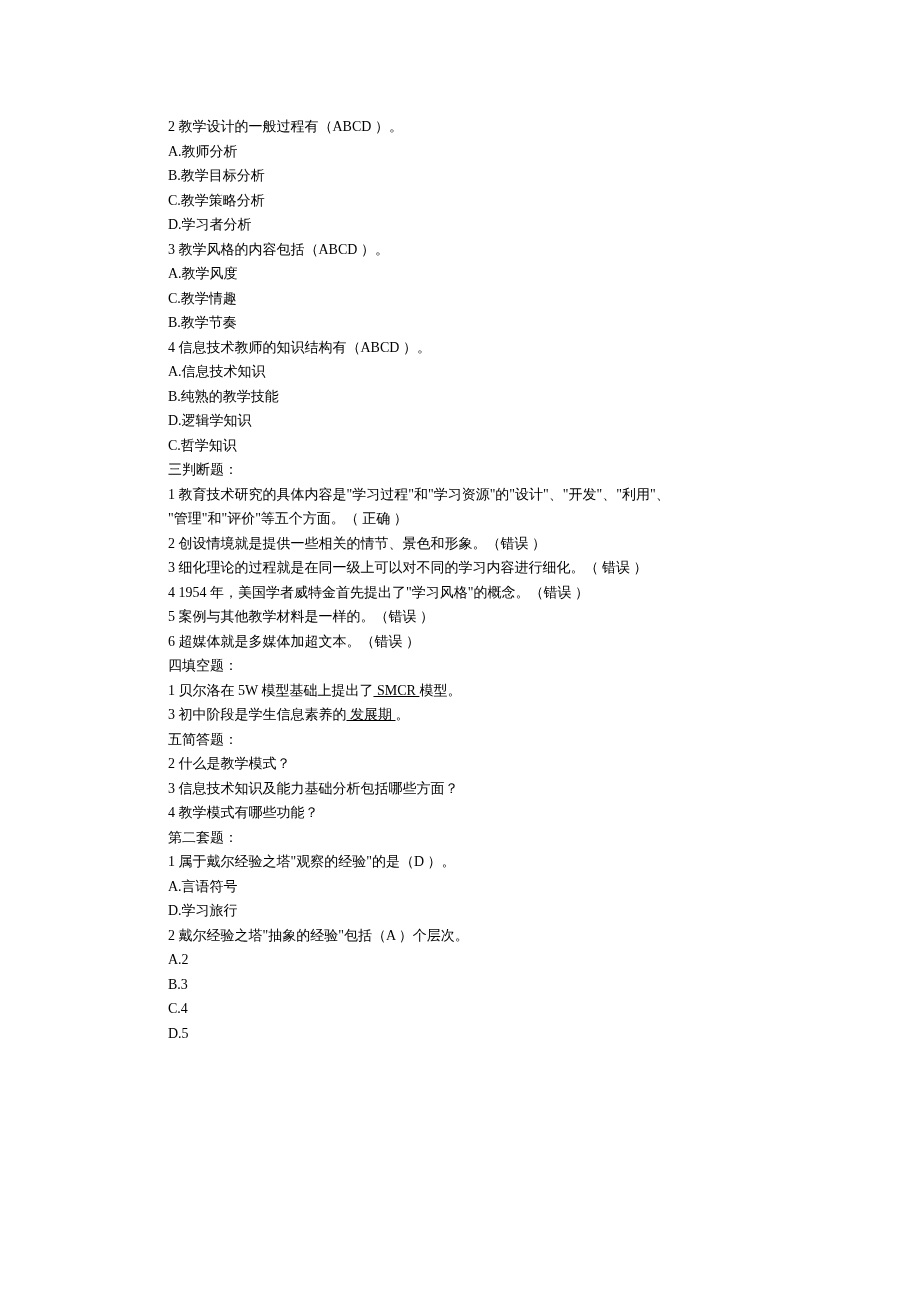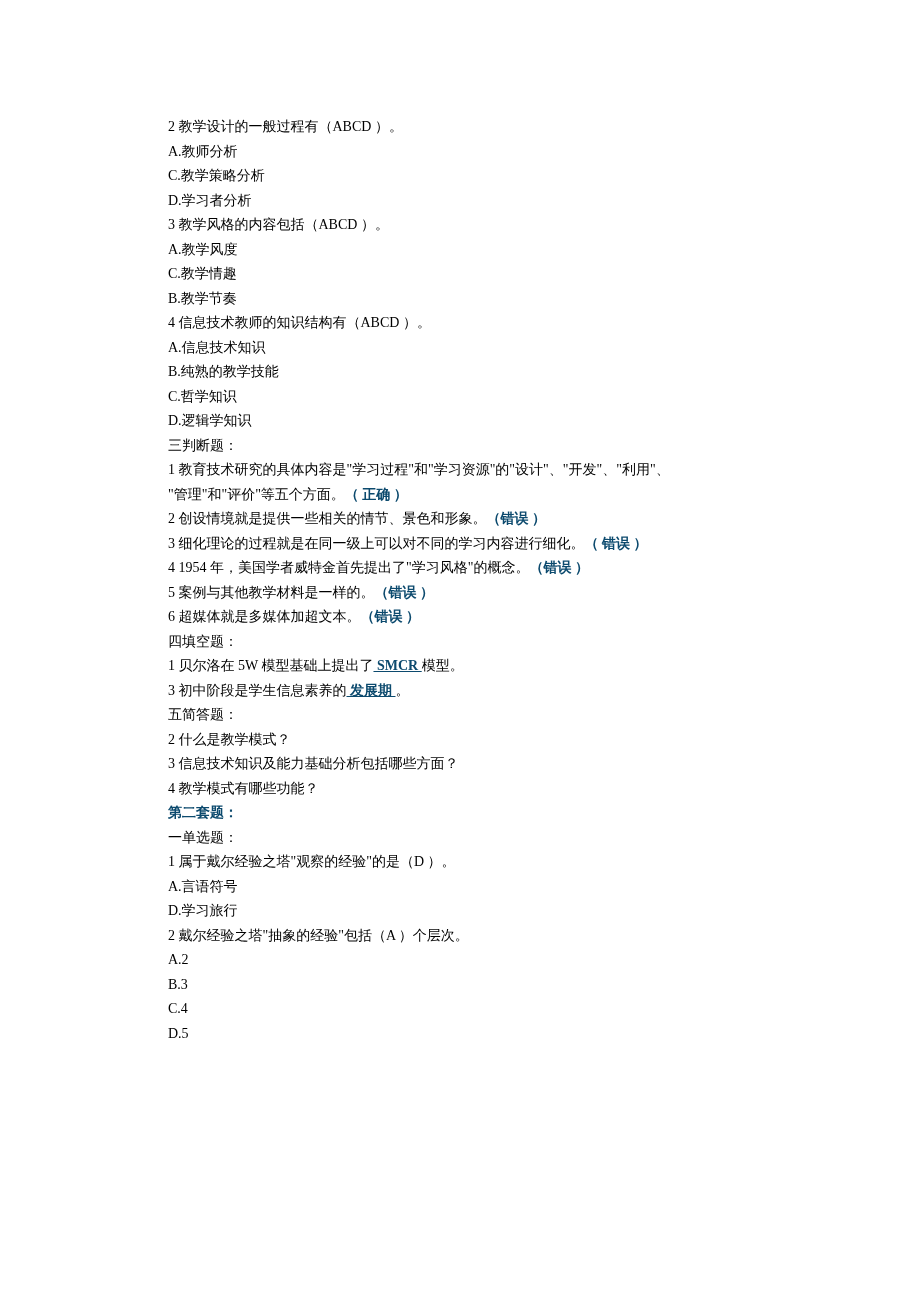--- a/index.html
+++ b/index.html
@@ -12,61 +12,61 @@
       line-height: 1.75;
       width: 920px;
     }
     .content {
       padding: 115px 160px 60px 168px;
     }
     .line {
       display: block;
     }
     .red {
-      color: #0c4a6e;
-      font-weight: bold;
+      color: #000000;
+      font-weight: normal;
     }
     .underline {
       text-decoration: underline;
     }
   </style>
 </head>
 <body>
 
 <div class="content" id="doc">
     <div class="line"><span>2 教学设计的一般过程有（ABCD ）。</span></div>
     <div class="line"><span>A.教师分析</span></div>
+    <div class="line"><span>B.教学目标分析</span></div>
     <div class="line"><span>C.教学策略分析</span></div>
     <div class="line"><span>D.学习者分析</span></div>
     <div class="line"><span>3 教学风格的内容包括（ABCD ）。</span></div>
     <div class="line"><span>A.教学风度</span></div>
     <div class="line"><span>C.教学情趣</span></div>
     <div class="line"><span>B.教学节奏</span></div>
     <div class="line"><span>4 信息技术教师的知识结构有（ABCD ）。</span></div>
     <div class="line"><span>A.信息技术知识</span></div>
     <div class="line"><span>B.纯熟的教学技能</span></div>
+    <div class="line"><span>D.逻辑学知识</span></div>
     <div class="line"><span>C.哲学知识</span></div>
-    <div class="line"><span>D.逻辑学知识</span></div>
     <div class="line"><span>三判断题：</span></div>
     <div class="line"><span>1 教育技术研究的具体内容是"学习过程"和"学习资源"的"设计"、"开发"、"利用"、</span></div>
     <div class="line"><span>"管理"和"评价"等五个方面。</span><span class="red">（  正确  ）</span></div>
     <div class="line"><span>2 创设情境就是提供一些相关的情节、景色和形象。</span><span class="red">（错误   ）</span></div>
     <div class="line"><span>3 细化理论的过程就是在同一级上可以对不同的学习内容进行细化。</span><span class="red">（  错误  ）</span></div>
     <div class="line"><span>4 1954 年，美国学者威特金首先提出了"学习风格"的概念。</span><span class="red">（错误   ）</span></div>
     <div class="line"><span>5 案例与其他教学材料是一样的。</span><span class="red">（错误   ）</span></div>
     <div class="line"><span>6 超媒体就是多媒体加超文本。</span><span class="red">（错误   ）</span></div>
     <div class="line"><span>四填空题：</span></div>
     <div class="line"><span>1 贝尔洛在 5W 模型基础上提出了</span><span class="red underline">   SMCR        </span><span>模型。</span></div>
     <div class="line"><span>3 初中阶段是学生信息素养的</span><span class="red underline">   发展期         </span><span>。</span></div>
     <div class="line"><span>五简答题：</span></div>
     <div class="line"><span>2 什么是教学模式？</span></div>
     <div class="line"><span>3 信息技术知识及能力基础分析包括哪些方面？</span></div>
     <div class="line"><span>4 教学模式有哪些功能？</span></div>
     <div class="line"><span class="red">第二套题：</span></div>
-    <div class="line"><span>一单选题：</span></div>
     <div class="line"><span>1 属于戴尔经验之塔"观察的经验"的是（D ）。</span></div>
     <div class="line"><span>A.言语符号</span></div>
     <div class="line"><span>D.学习旅行</span></div>
     <div class="line"><span>2 戴尔经验之塔"抽象的经验"包括（A ）个层次。</span></div>
     <div class="line"><span>A.2</span></div>
     <div class="line"><span>B.3</span></div>
     <div class="line"><span>C.4</span></div>
     <div class="line"><span>D.5</span></div>
   </div>
 

